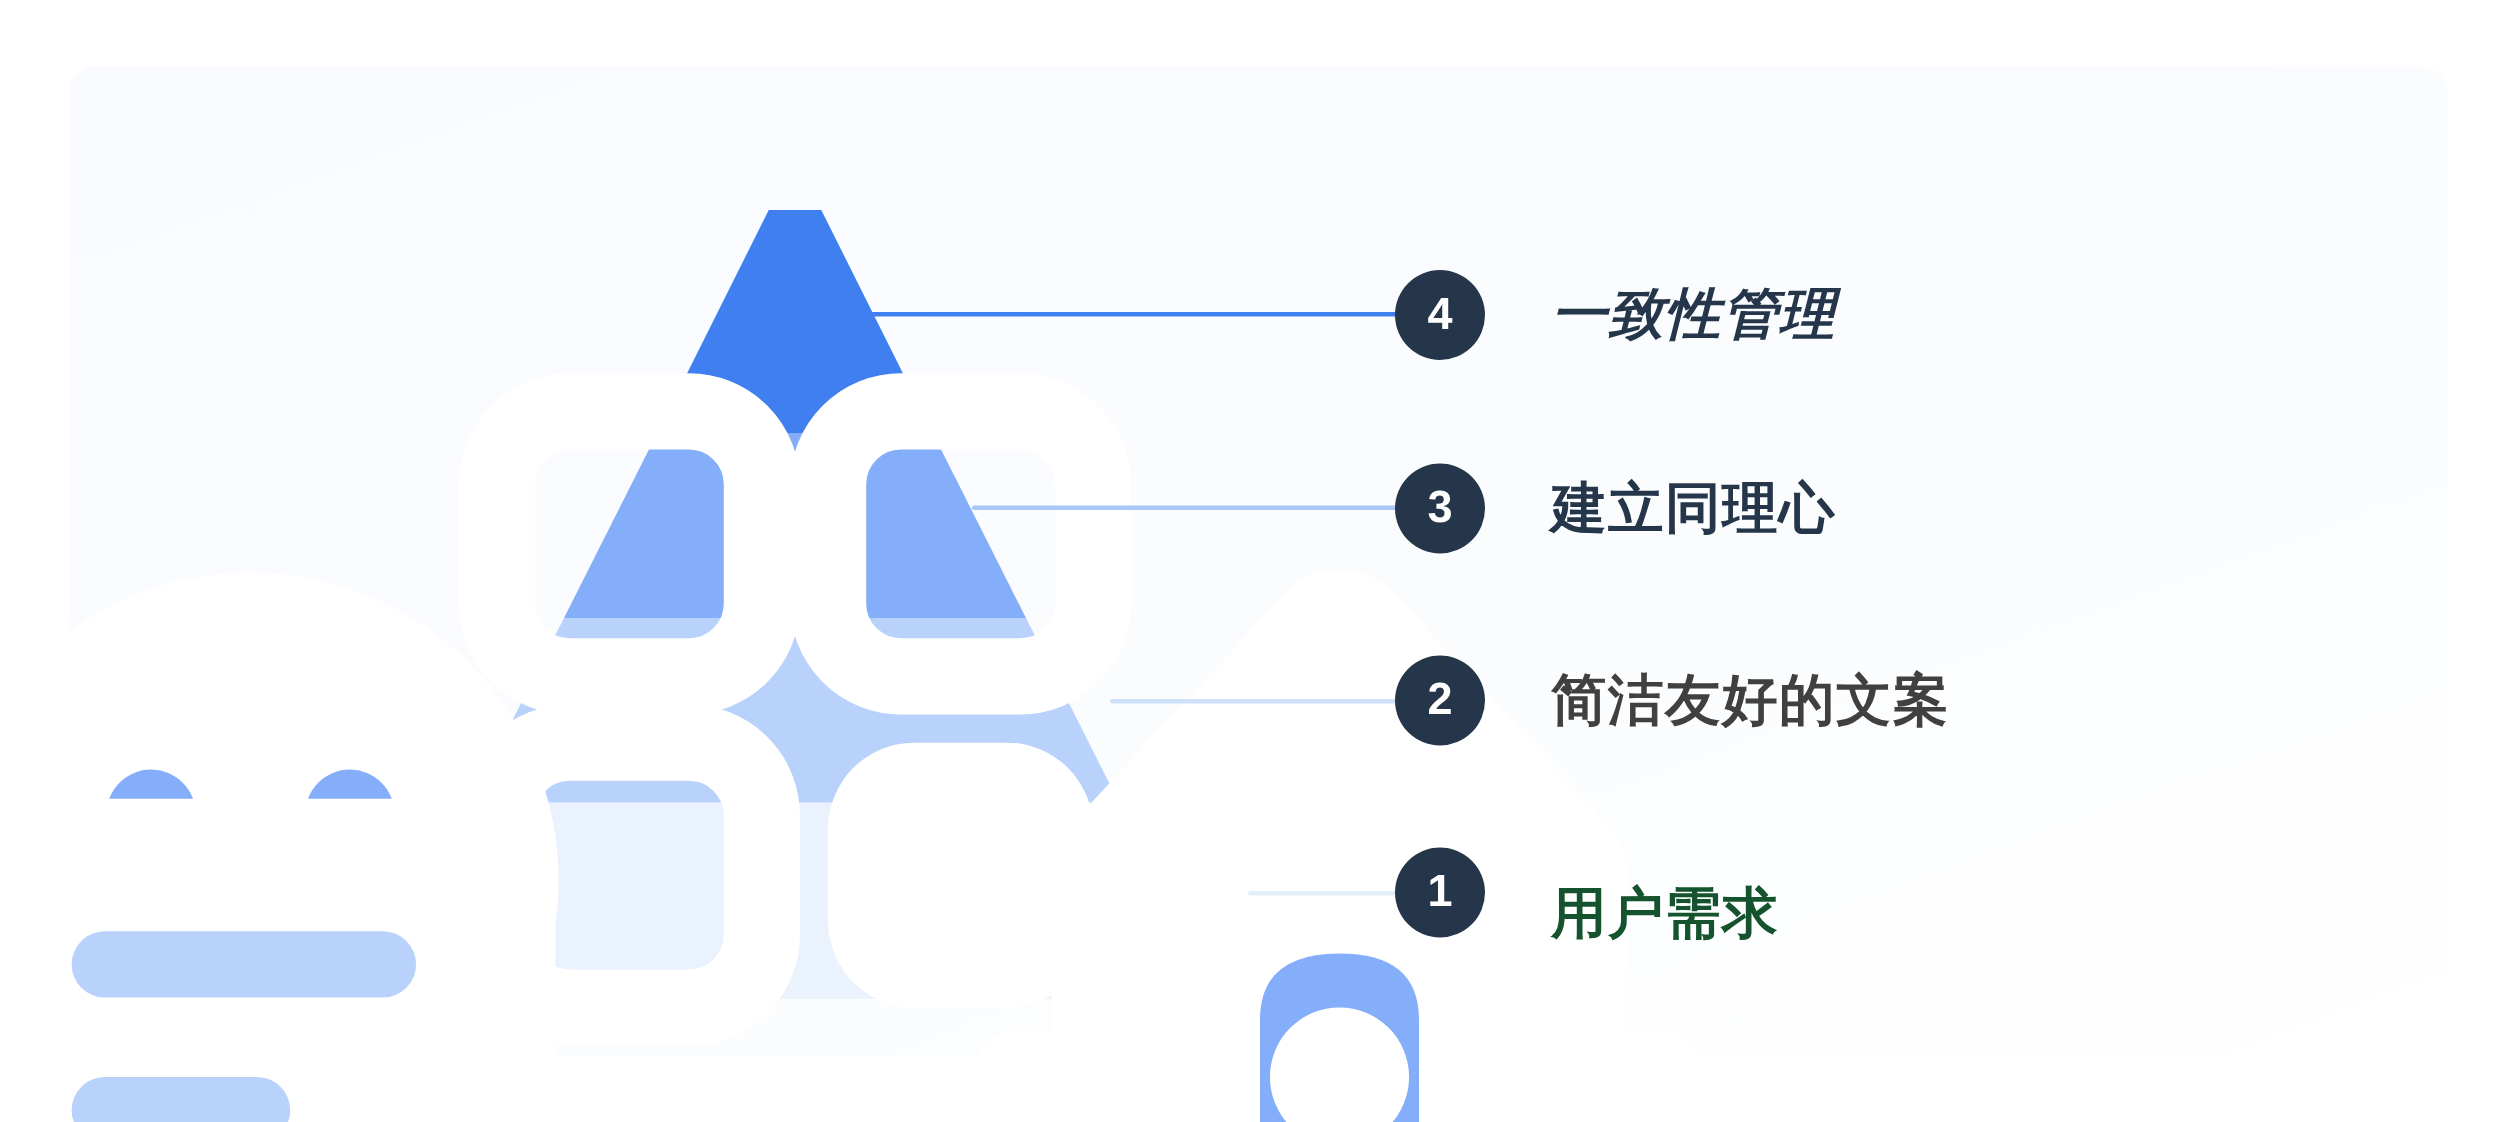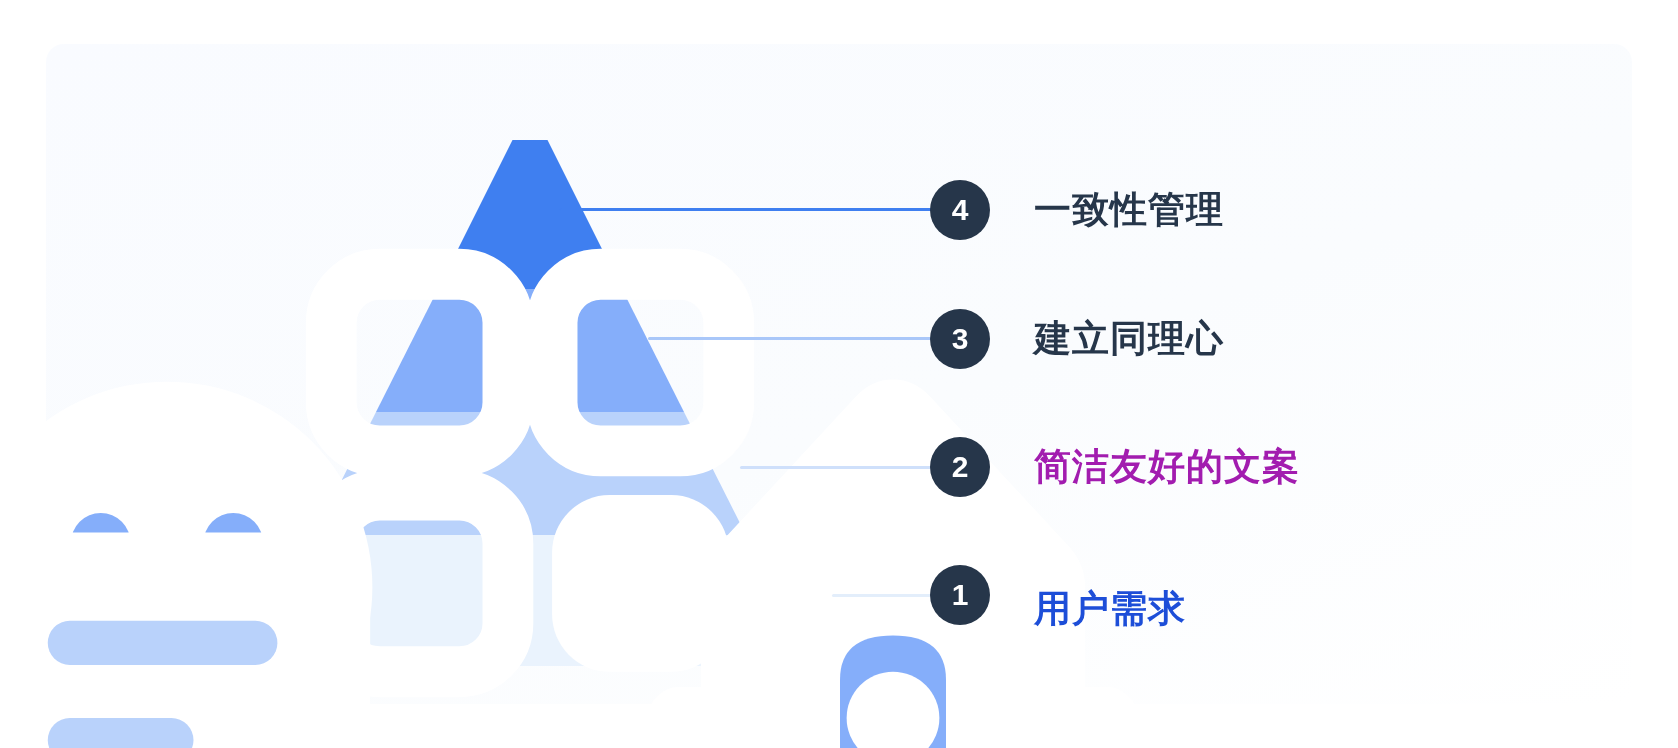--- a/index.html
+++ b/index.html
@@ -179,32 +179,32 @@
 
   <div class="connector" id="conn-4" style="left: 560px; top: 208px; width: 372px; background: rgb(63, 127, 240);"></div>
   <div class="connector" id="conn-3" style="left: 648px; top: 337px; width: 284px; background: rgb(169, 199, 249);"></div>
   <div class="connector" id="conn-2" style="left: 740px; top: 466px; width: 192px; background: rgb(207, 224, 251);"></div>
   <div class="connector" id="conn-1" style="left: 832px; top: 594px; width: 100px; background: rgb(227, 238, 251);"></div>
 
   <div class="legend">
 
     <div class="legend-row" id="row-4">
       <div class="badge" style="background: rgb(38, 54, 74);">4</div>
-      <div class="legend-label" style="color: rgb(38, 54, 74);">一致性管理</div>
+      <div class="legend-label" style="color: rgb(38, 54, 74); font-style: italic;">一致性管理</div>
     </div>
 
     <div class="legend-row" id="row-3">
       <div class="badge" style="background: rgb(38, 54, 74);">3</div>
       <div class="legend-label" style="color: rgb(38, 54, 74); text-align: right;">建立同理心</div>
     </div>
 
     <div class="legend-row" id="row-2">
       <div class="badge" style="background: rgb(38, 54, 74);">2</div>
-      <div class="legend-label" style="color: #a21caf;">简洁友好的文案</div>
+      <div class="legend-label" style="color: #404040;">简洁友好的文案</div>
     </div>
 
     <div class="legend-row" id="row-1">
       <div class="badge" style="background: rgb(38, 54, 74);">1</div>
-      <div class="legend-label" style="color: #1d4ed8; margin-top: 28px;">用户需求</div>
+      <div class="legend-label" style="color: #14532d; margin-top: 28px;">用户需求</div>
     </div>
 
   </div>
 </div>
 
 </body></html>

